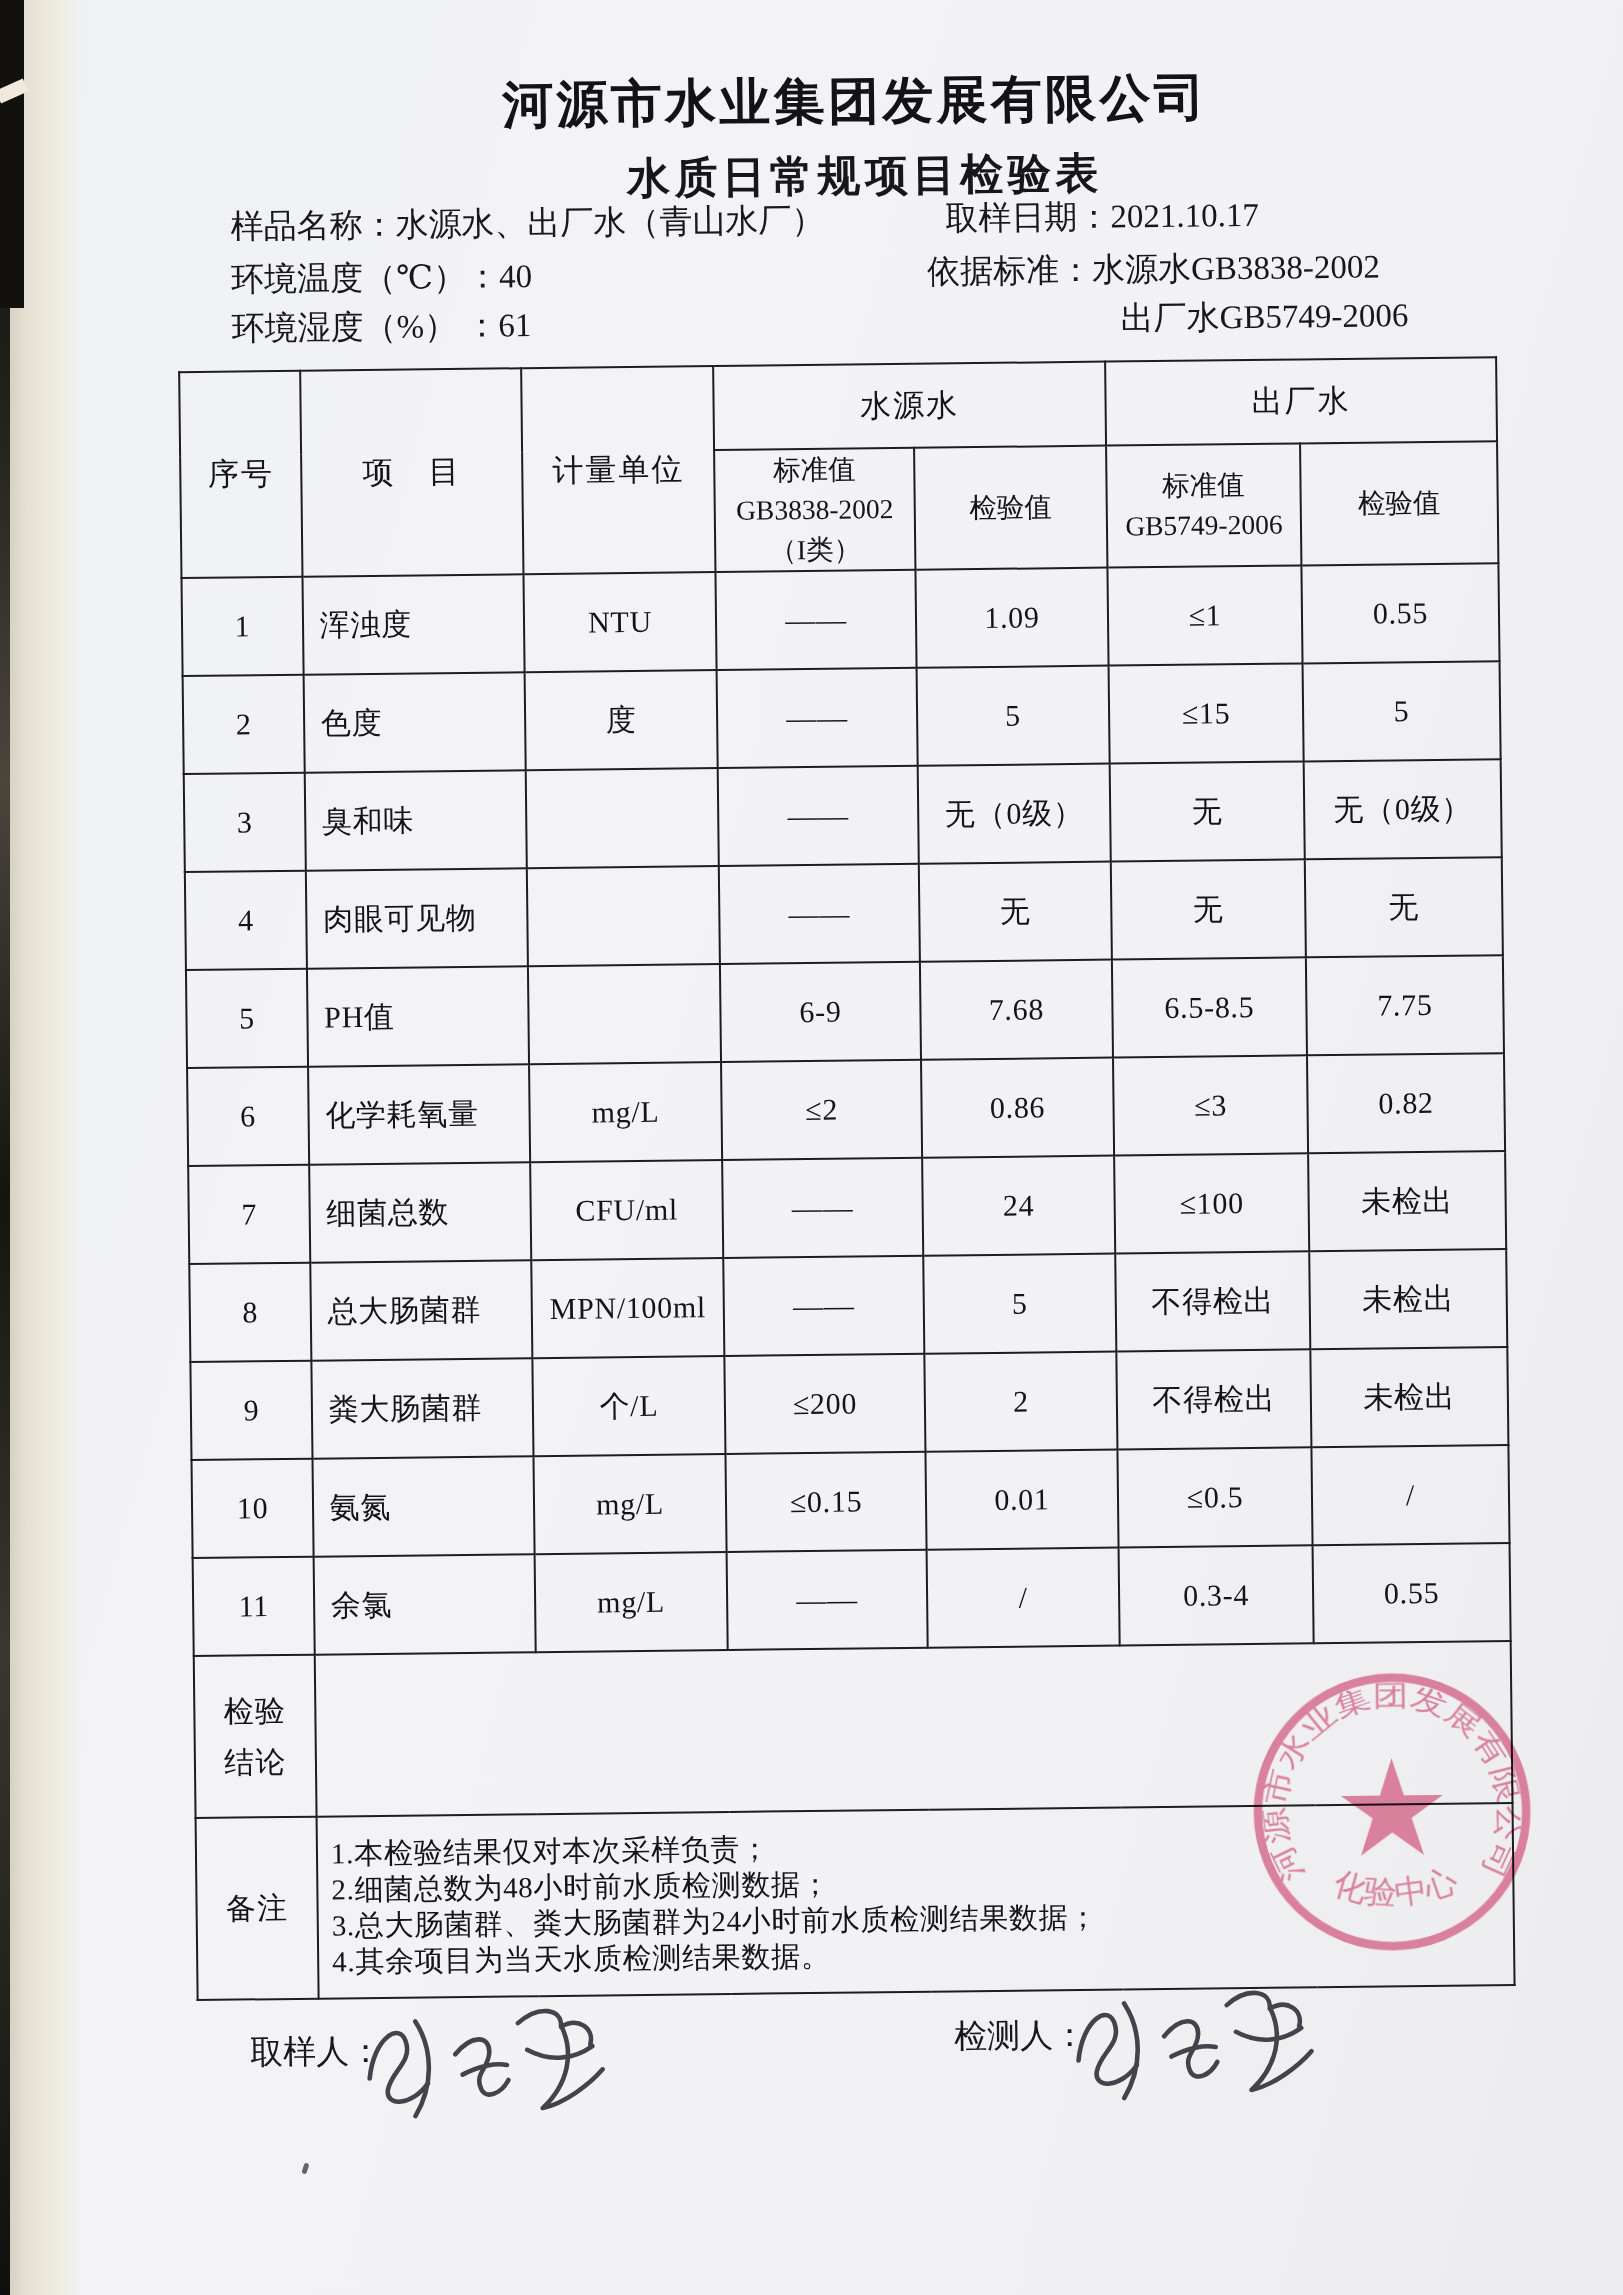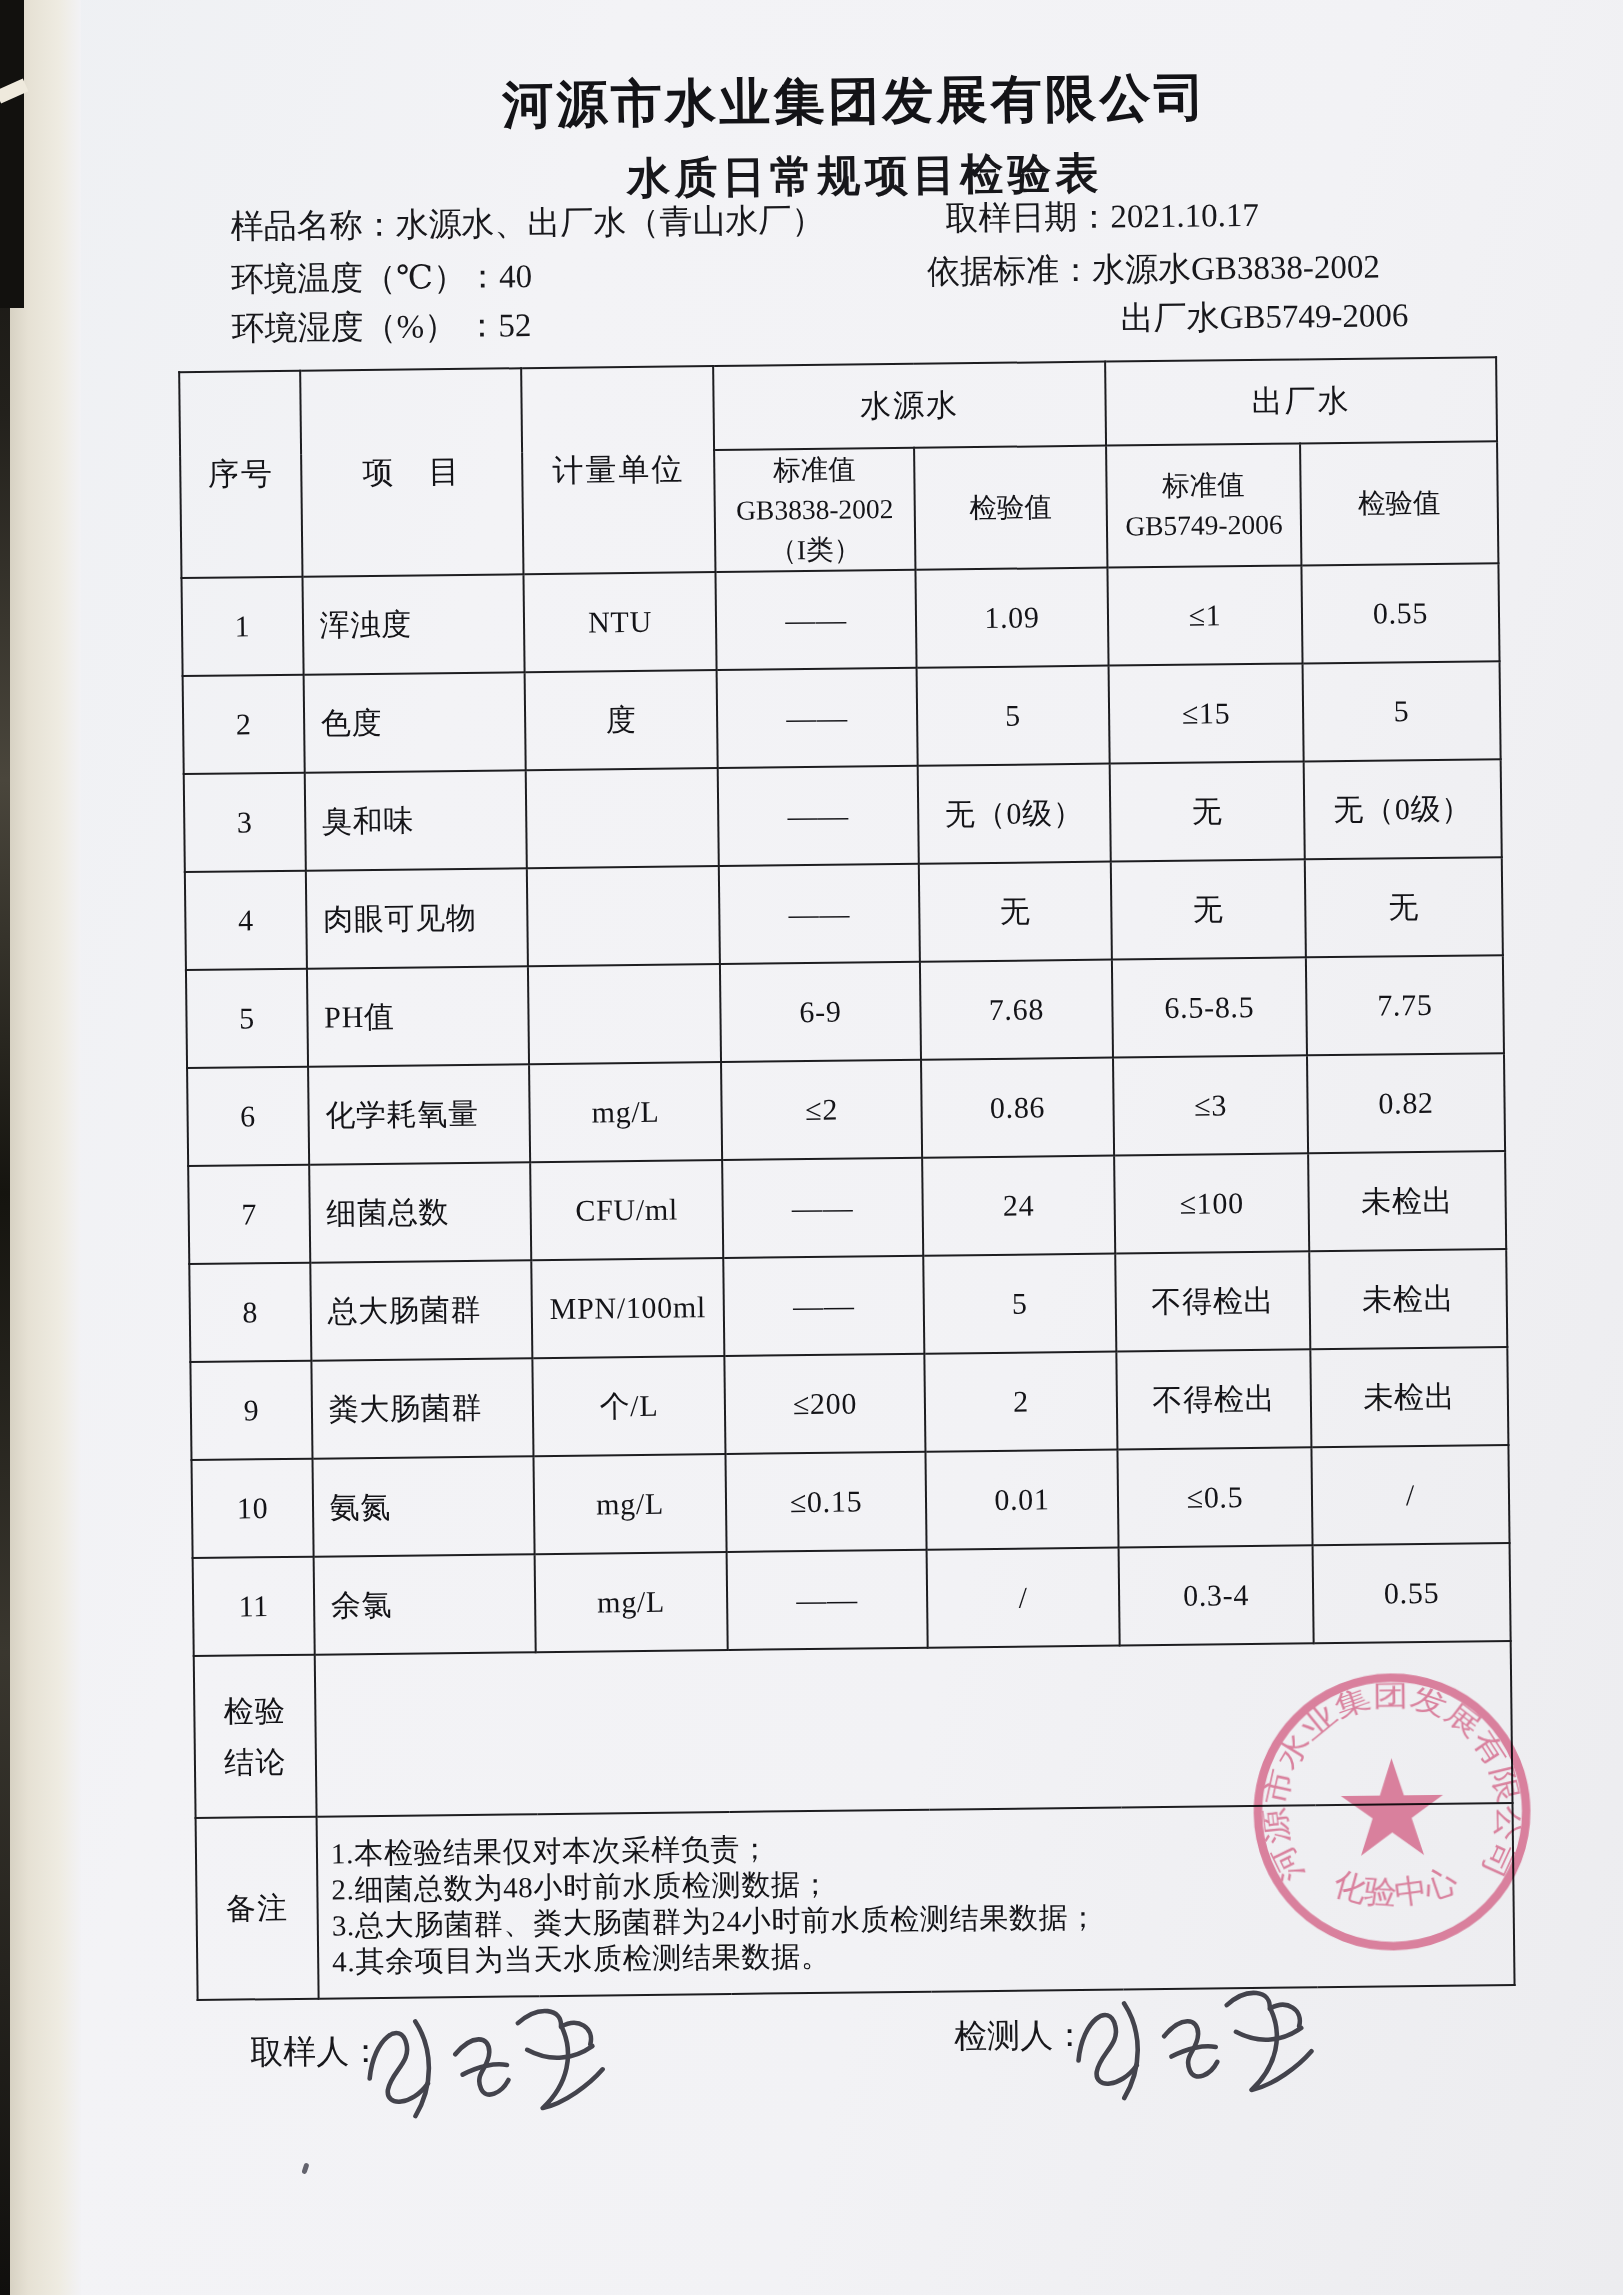--- a/index.html
+++ b/index.html
@@ -78,21 +78,21 @@
     <div class="info" style="left:956px;top:198px;">
       <span>取样日期：</span><span>2021.10.17</span>
     </div>
     <div class="info" style="left:241px;top:251px;">
       <span>环境温度（℃）：</span><span>40</span>
     </div>
     <div class="info" style="left:937px;top:251px;">
       <span>依据标准：</span><span>水源水GB3838-2002</span>
     </div>
     <div class="info" style="left:241px;top:300px;">
-      <span>环境湿度（%） ：</span><span>52</span>
+      <span>环境湿度（%） ：</span><span>61</span>
     </div>
     <div class="info" style="left:1130px;top:300px;">
       <span>出厂水GB5749-2006</span>
     </div>
 
     <div class="table-wrap">
       <table>
         <colgroup>
           <col style="width:121px">
             <col style="width:221px">

